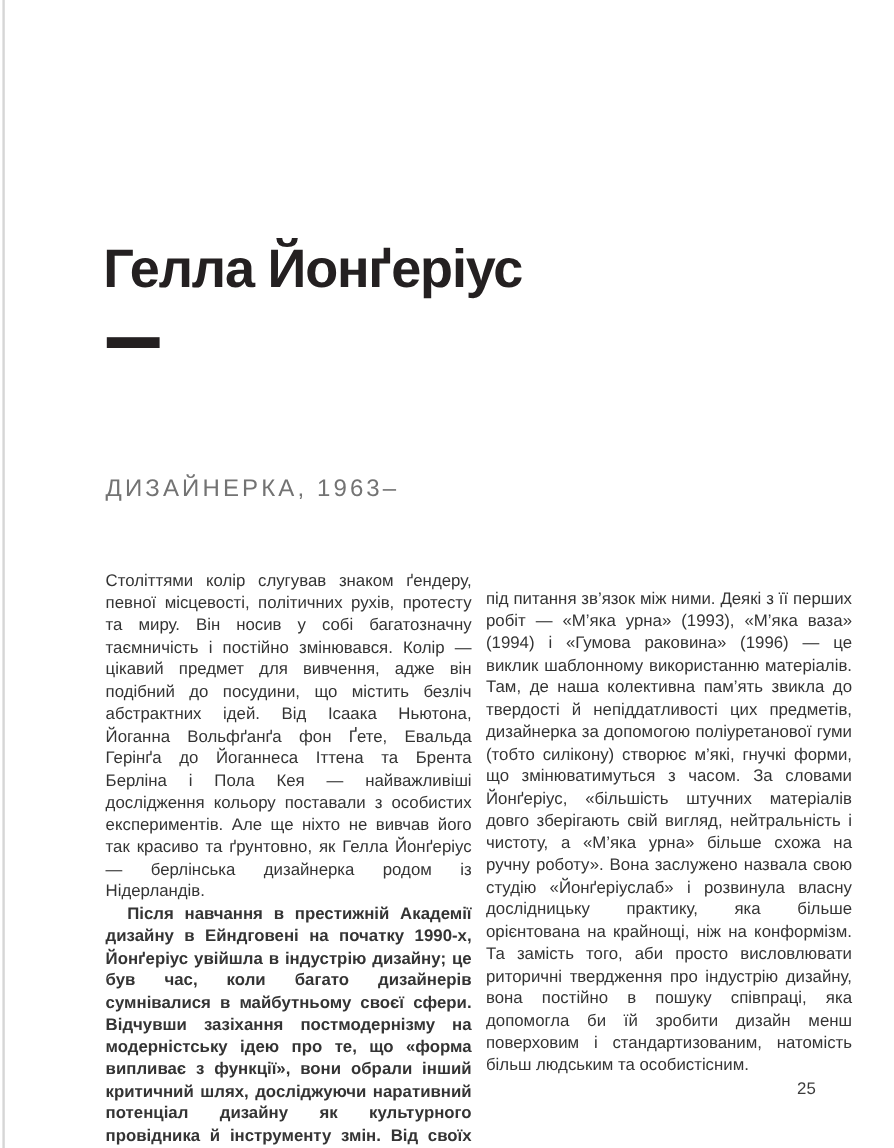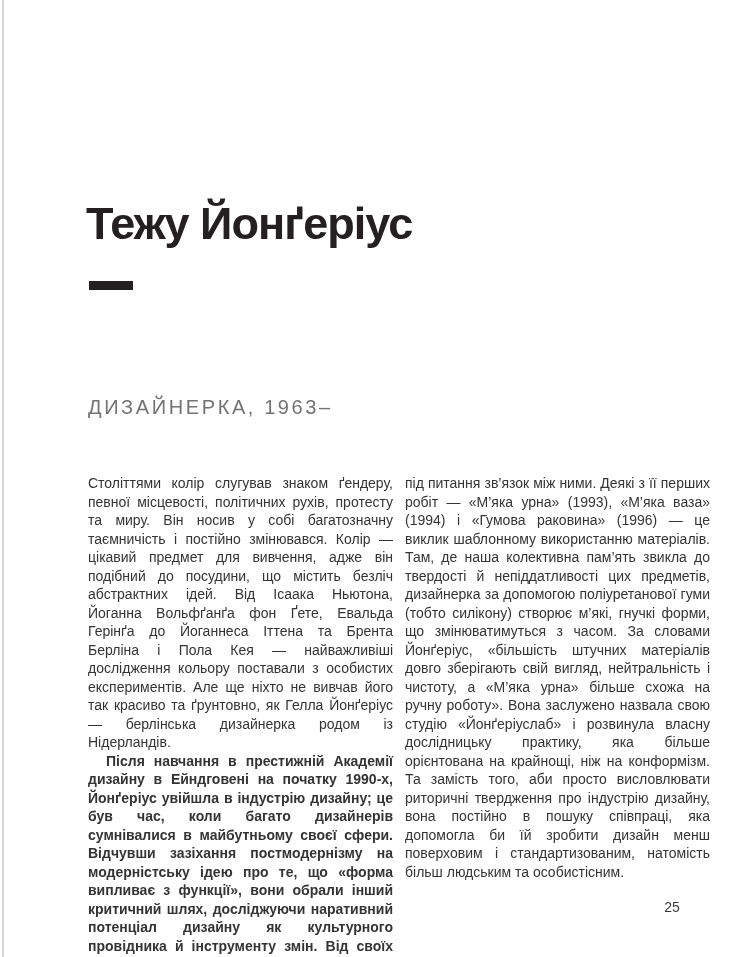--- a/index.html
+++ b/index.html
@@ -71,21 +71,21 @@
   .col {
     position: absolute;
     top: 474px;
     width: 305px;
     font-size: 14px;
     line-height: 18.5px;
     text-align: justify;
     color: #343434;
   }
   .col-left  { left: 88px; }
-  .col-right { left: 405px; }
+  .col-right { left: 405px; margin-top: 15px; }
   .col p {
     margin: 0;
     padding: 0;
   }
   .col p.indent {
     text-indent: 18px;
     font-weight: bold;
   }
   .page-number {
     position: absolute;
@@ -98,21 +98,21 @@
   }
 </style>
 </head>
 <body>
 
 <div class="page">
 
   <div class="page-edge"></div>
 
 
-  <h1 class="title">Тежу Йонґеріус</h1>
+  <h1 class="title">Гелла Йонґеріус</h1>
   <div class="title-dash"></div>
 
   <div class="subtitle">ДИЗАЙНЕРКА, 1963–</div>
 
   <div class="col col-left">
     <p>Століттями колір слугував знаком ґендеру, певної місцевості, політичних рухів, протесту та миру. Він носив у собі багатозначну таємничість і постійно змінювався. Колір — цікавий предмет для вивчення, адже він подібний до посудини, що містить безліч абстрактних ідей. Від Ісаака Ньютона, Йоганна Вольфґанґа фон Ґете, Евальда Герінґа до Йоганнеса Іттена та Брента Берліна і Пола Кея — найважливіші дослідження кольору поставали з особистих експериментів. Але ще ніхто не вивчав його так красиво та ґрунтовно, як Гелла Йонґеріус — берлінська дизайнерка родом із Нідерландів.</p>
     <p class="indent">Після навчання в престижній Академії дизайну в Ейндговені на початку 1990-х, Йонґеріус увійшла в індустрію дизайну; це був час, коли багато дизайнерів сумнівалися в майбутньому своєї сфери. Відчувши зазіхання постмодернізму на модерністську ідею про те, що «форма випливає з функції», вони обрали інший критичний шлях, досліджуючи наративний потенціал дизайну як культурного провідника й інструменту змін. Від своїх нідерландських сучасників — Юрґена Бея, Марселя Вандерса й Тежу Ремі — Йонґеріус відрізнялася особливою зацікавленістю в злитті дизайну та мистецтва, ставлячи</p>
   </div>
 
   <div class="col col-right">

